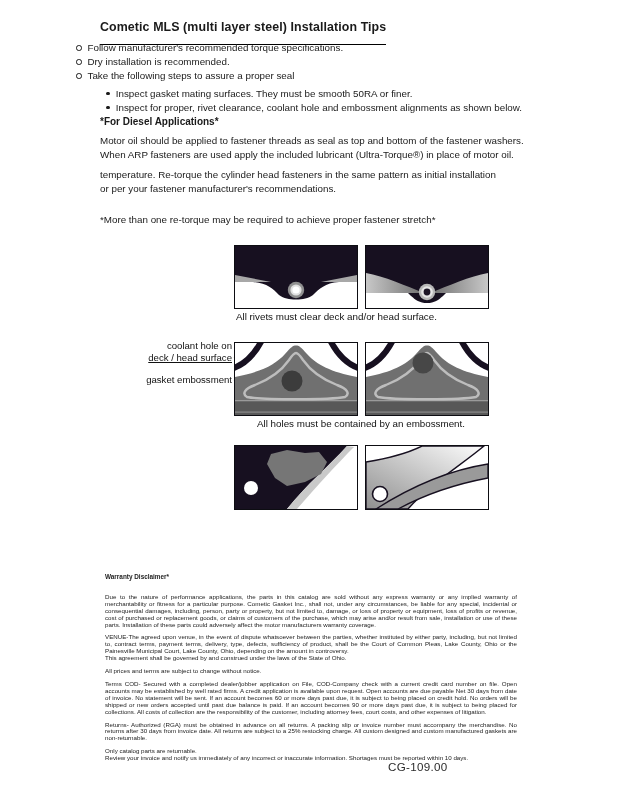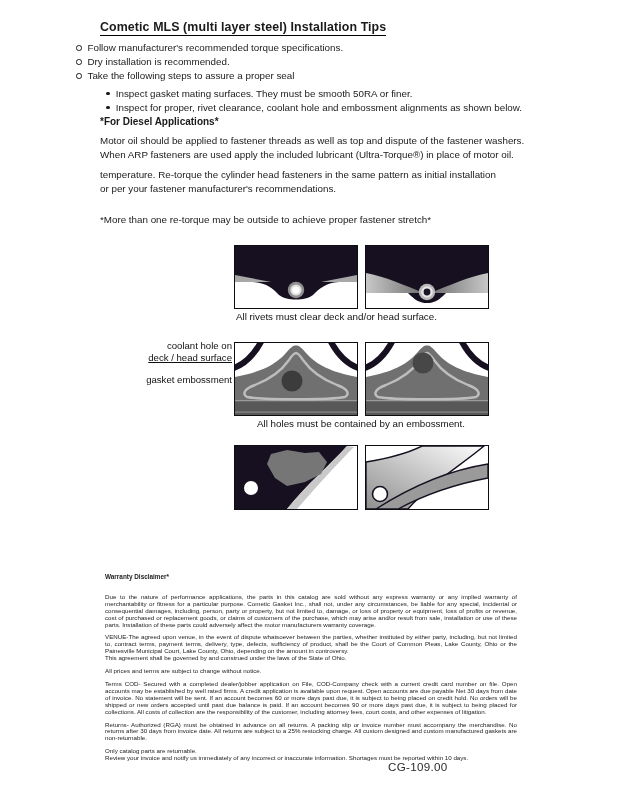--- a/index.html
+++ b/index.html
@@ -4,21 +4,21 @@
 <style>
   html,body{margin:0;padding:0;background:#e8e8e8;}
   .page{
     position:relative;width:618px;height:800px;background:#ffffff;
     font-family:"Liberation Sans",sans-serif;color:#1a1a1a;overflow:hidden;
     margin:0 auto;
   }
   .abs{position:absolute;}
   .page-title{
     left:100px;top:20px;font-size:12.4px;font-weight:bold;
-    border-bottom:1.6px solid #000;padding-bottom:1px;letter-spacing:.1px;
+    border-bottom:1.6px solid #000;padding-bottom:10px;letter-spacing:.1px;
     display:inline-block;
   }
   .bullets{left:76px;top:41px;}
   .subbullets{left:106px;top:87px;}
   .b-item{display:flex;align-items:flex-start;gap:6px;line-height:14px;font-size:9.8px;}
   .marker-open{flex:0 0 auto;width:3.5px;height:3.5px;border:1px solid #1a1a1a;border-radius:50%;margin-top:4.2px;}
   .marker-filled{flex:0 0 auto;width:3.8px;height:3.8px;background:#1a1a1a;border-radius:50%;margin-top:4.5px;}
   .sec-heading{left:100px;top:116px;font-size:10px;font-weight:bold;}
   .para{line-height:14px;font-size:9.8px;}
   .para .ln{white-space:nowrap;}
@@ -76,29 +76,29 @@
     </div>
     <div class="b-item">
       <span class="marker-filled"></span>
       <span>Inspect for proper, rivet clearance, coolant hole and embossment alignments as shown below.</span>
     </div>
   </div>
 
   <div class="abs sec-heading">*For Diesel Applications*</div>
 
   <div class="abs para p0">
-    <div class="ln">Motor oil should be applied to fastener threads as well as top and dispute of the fastener washers.</div>
+    <div class="ln">Motor oil should be applied to fastener threads as seal as top and bottom of the fastener washers.</div>
     <div class="ln">When ARP fasteners are used apply the included lubricant (Ultra-Torque®) in place of motor oil.</div>
   </div>
   <div class="abs para p1">
     <div class="ln">temperature. Re-torque the cylinder head fasteners in the same pattern as initial installation</div>
     <div class="ln">or per your fastener manufacturer's recommendations.</div>
   </div>
   <div class="abs para p2">
-    <div class="ln">*More than one re-torque may be outside to achieve proper fastener stretch*</div>
+    <div class="ln">*More than one re-torque may be required to achieve proper fastener stretch*</div>
   </div>
 
   <div class="abs dg-header r1h colL">RIGHT</div>
   <div class="abs dg-header r1h colR">WRONG</div>
 
   <div class="abs dg-box r1b colL">
     <svg width="122" height="62" viewBox="0 0 122 62">
       <rect width="122" height="62" fill="#ffffff"></rect>
       <path d="M0,0 H122 V36 H104 C90,37 84,43 78,49 C73,52.5 68,53.5 61,53.5 C54,53.5 49,52.5 44,49 C38,43 32,37 18,36 H0 Z" fill="#171020"></path>
       <path d="M0,29 L36,36 L0,36 Z" fill="#a8a8a8"></path>

